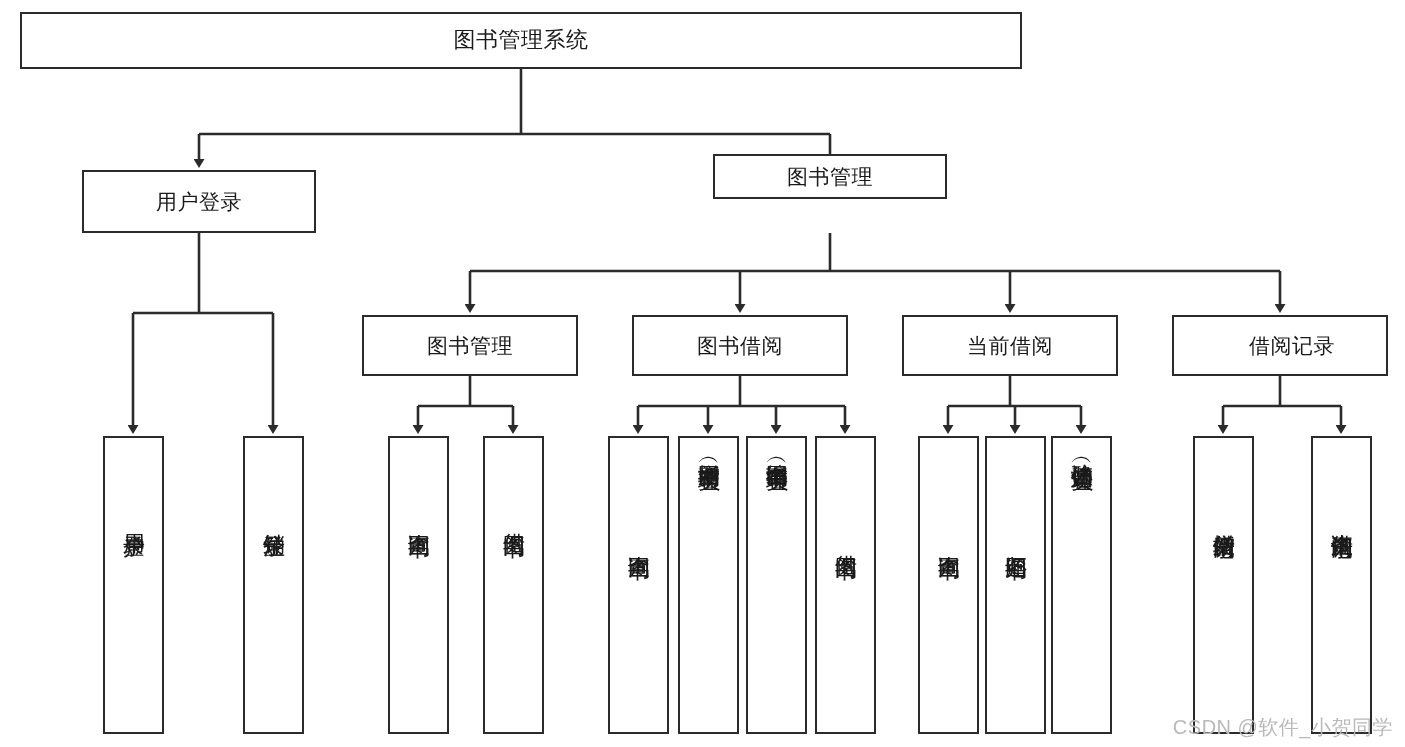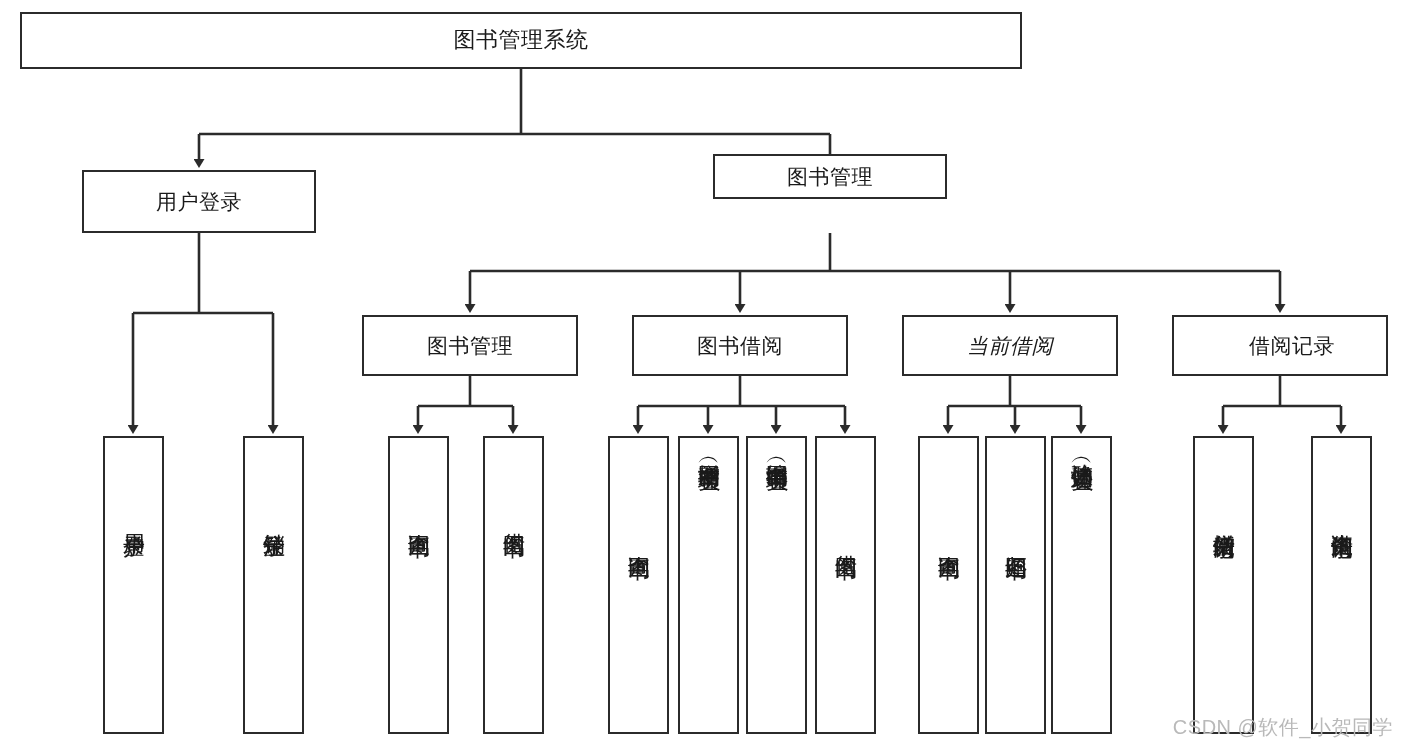--- a/index.html
+++ b/index.html
@@ -142,21 +142,21 @@
   <div class="node horiz" style="left:713px; top:154px; width:234px; height:45px;">
     <span class="lbl">图书管理</span>
   </div>
 
   <div class="node horiz" style="left:362px; top:315px; width:216px; height:61px;">
     <span class="lbl">图书管理</span>
   </div>
   <div class="node horiz" style="left:632px; top:315px; width:216px; height:61px;align-items:center;">
     <span class="lbl">图书借阅</span>
   </div>
-  <div class="node horiz" style="left:902px; top:315px; width:216px; height:61px;font-style:italic;">
+  <div class="node horiz" style="left:902px; top:315px; width:216px; height:61px;">
     <span class="lbl">当前借阅</span>
   </div>
   <div class="node horiz" style="left:1172px; top:315px; width:216px; height:61px;padding-left:24px;">
     <span class="lbl">借阅记录</span>
   </div>
 
   <div class="node leaf mid" style="left:103px; top:436px; width:61px; height:298px;">
     <span class="lbl">用户登录</span>
   </div>
   <div class="node leaf mid" style="left:243px; top:436px; width:61px; height:298px;">

